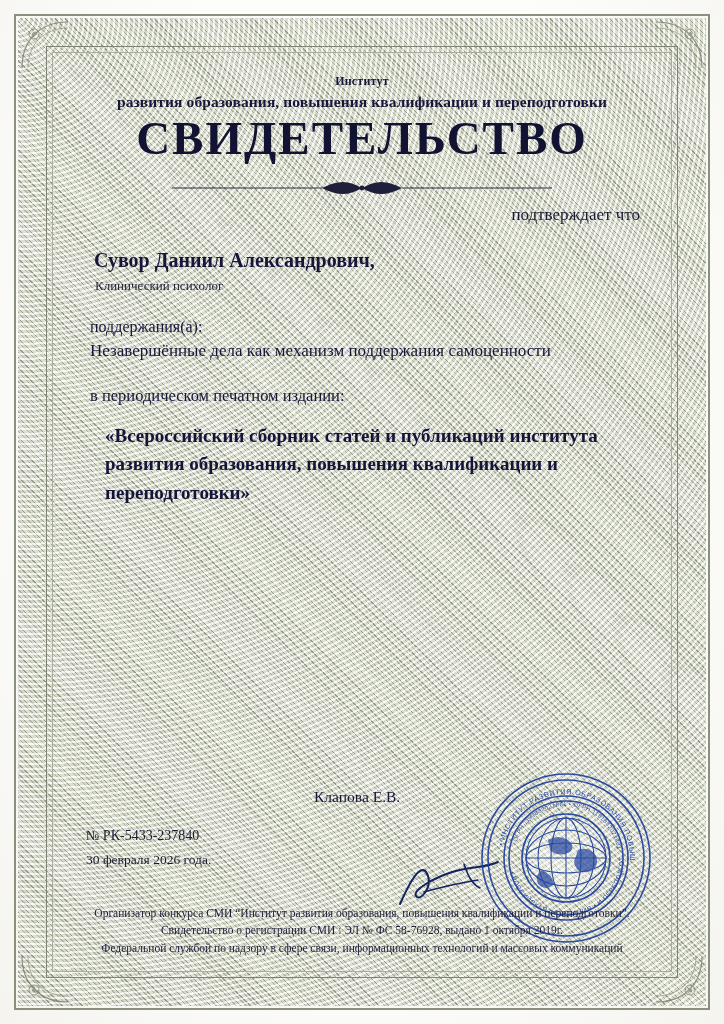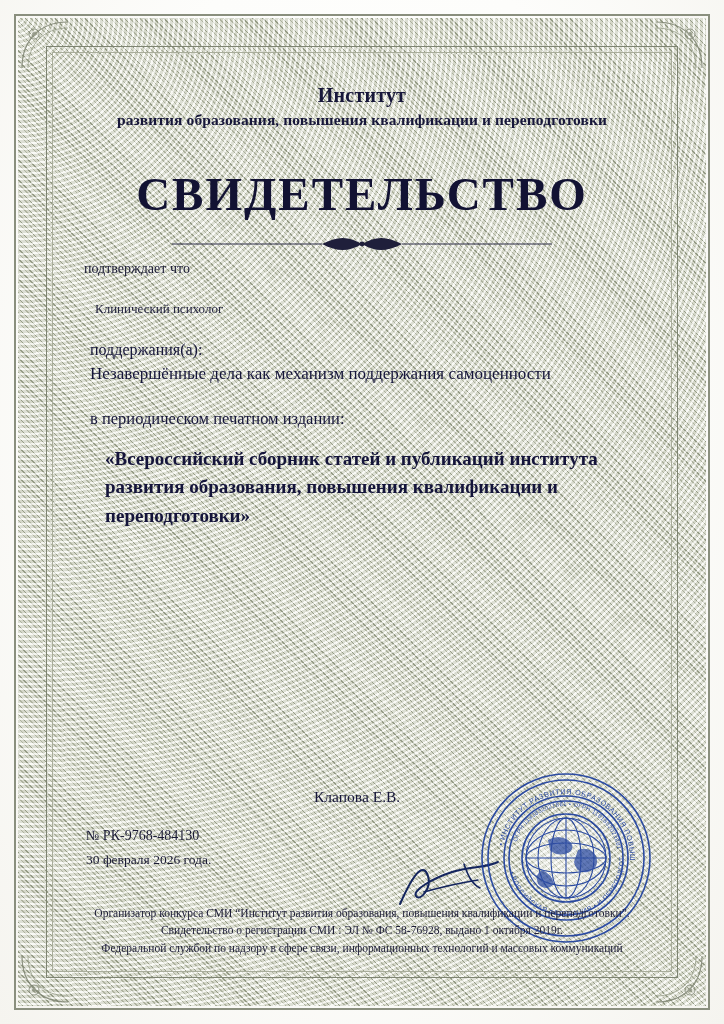--- a/index.html
+++ b/index.html
@@ -99,43 +99,42 @@
     left: 60px; top: 60px; right: 60px; bottom: 60px;
     box-sizing: border-box;
     padding: 14px 24px 0 24px;
   }
 
   .org-line1, .org-line2 {
     text-align: center;
     font-weight: bold;
     color: #17173a;
   }
-  .org-line1 { font-size: 20px; margin-top: 10px; letter-spacing: .2px; }
+  .org-line1 { font-size: 12px; letter-spacing: .2px; }
   .org-line2 { font-size: 15.5px; margin-top: 4px; letter-spacing: .1px; }
 
   .title {
     text-align: center;
     font-size: 47px;
     font-weight: bold;
     letter-spacing: 2px;
     color: #121233;
-    margin-top: 38px;
     font-family: "Liberation Serif", serif;
   }
 
   .divider {
     margin: 12px auto 0 auto;
     width: 380px;
     height: 22px;
     position: relative;
   }
 
   .confirm {
-    text-align: left;
-    font-size: 14px;
+    text-align: right;
+    font-size: 17px;
     color: #1a1a35;
     margin-top: 6px;
   }
 
   .body-block { margin-top: 24px; padding-left: 4px; }
 
   .person-name {
     font-size: 20px;
     font-weight: bold;
     color: #16163a;
@@ -304,34 +303,35 @@
         <path d="M0 11 L150 11" stroke="#2a2a44" stroke-width="1.1" fill="none"></path>
         <path d="M230 11 L380 11" stroke="#2a2a44" stroke-width="1.1" fill="none"></path>
         <path d="M150 11 C166 3 176 3 190 11 C204 3 214 3 230 11 C214 19 204 19 190 11 C176 19 166 19 150 11 Z" fill="#1f1f3b"></path>
         <circle cx="190" cy="11" r="2.4" fill="#1f1f3b"></circle>
       </svg>
     </div>
 
     <div class="confirm">подтверждает что</div>
 
     <div class="body-block">
+      <div class="person-name">Сувор Даниил Александрович,</div>
       <div class="person-role">Клинический психолог</div>
 
       <div class="published-label">поддержания(а):</div>
 
       <div class="work-title">Незавершённые дела как механизм поддержания самоценности</div>
 
       <div class="edition-label">в периодическом печатном издании:</div>
 
       <div class="edition-title">«Всероссийский сборник статей и публикаций института развития образования, повышения квалификации и переподготовки»</div>
     </div>
 
     <div class="sign-area">
       <div class="chair-name">Клапова Е.В.</div>
-      <div class="reg-number">№ РК-9768-484130</div>
+      <div class="reg-number">№ РК-5433-237840</div>
       <div class="reg-date">30 февраля 2026 года.</div>
     </div>
 
     <div class="signature-scribble">
       <svg width="120" height="60" viewBox="0 0 120 60" xmlns="http://www.w3.org/2000/svg">
         <path d="M6 46 C22 10 30 6 34 18 C38 30 26 44 22 38 C18 32 40 20 58 14 C76 8 92 10 104 4" fill="none" stroke="#14255e" stroke-width="2" stroke-linecap="round"></path>
         <path d="M30 34 C44 30 60 26 84 22" fill="none" stroke="#14255e" stroke-width="1.4" stroke-linecap="round"></path>
         <path d="M70 6 C74 18 78 26 86 30" fill="none" stroke="#14255e" stroke-width="1.6" stroke-linecap="round"></path>
       </svg>
     </div>

